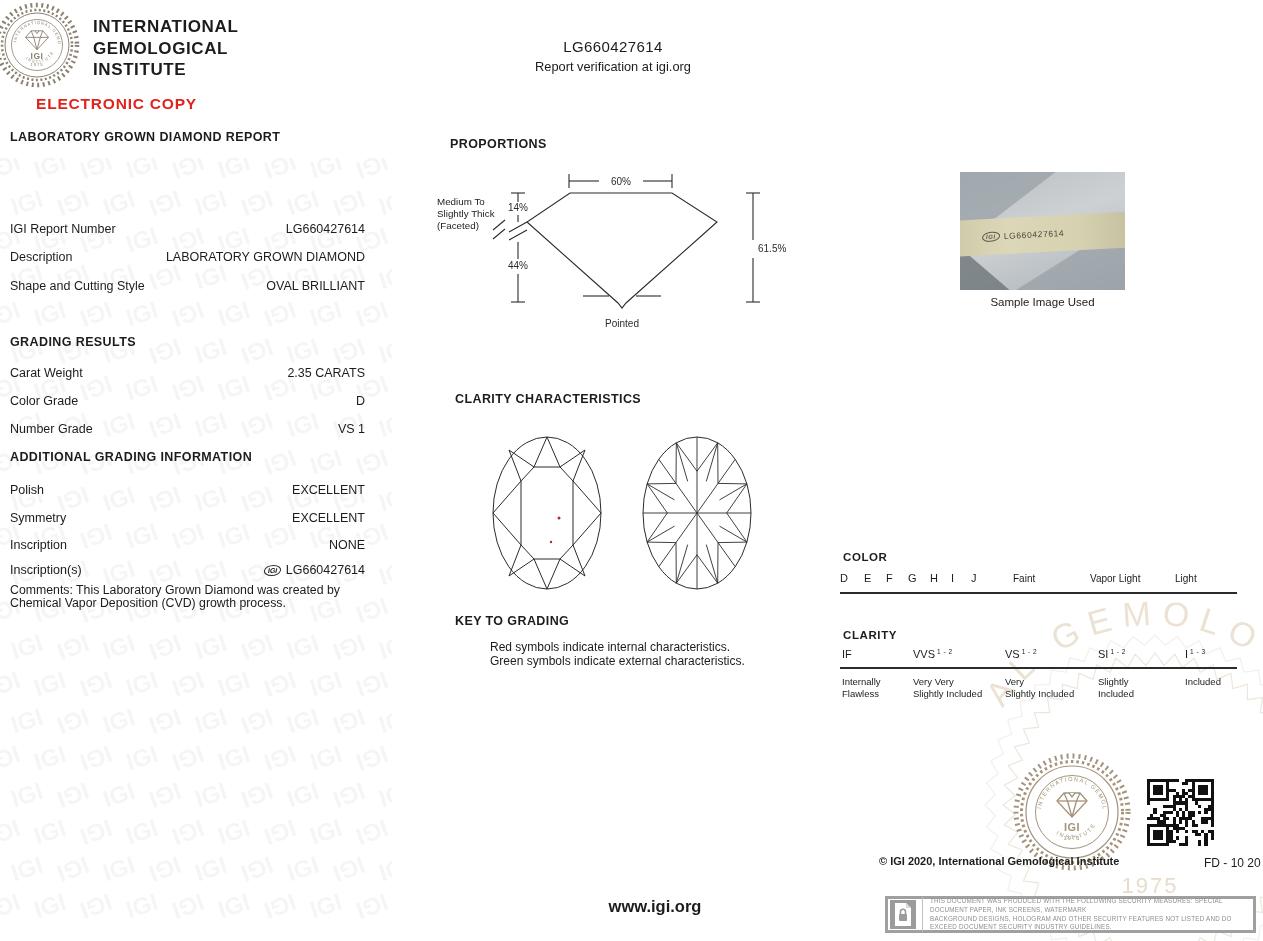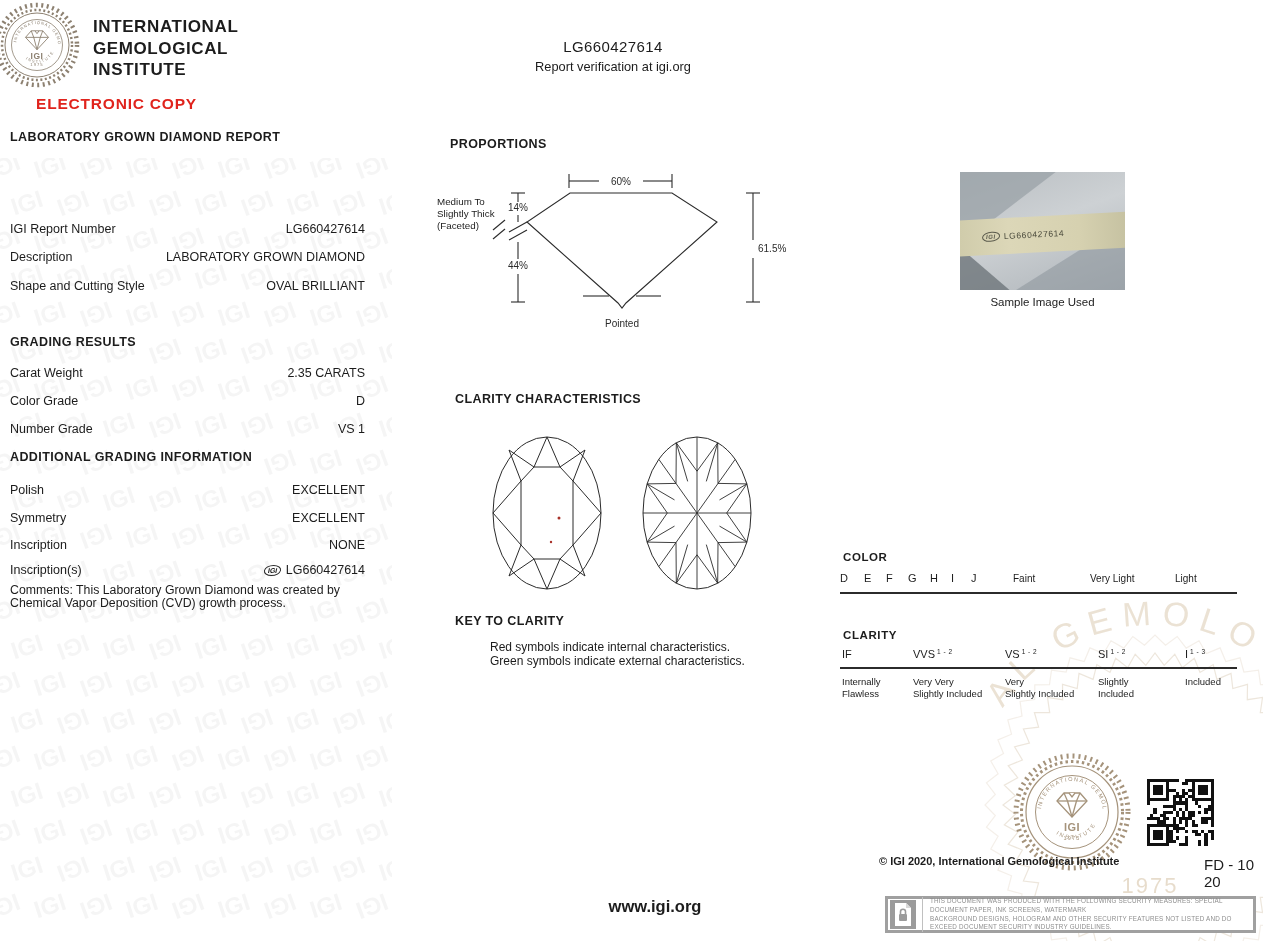--- a/index.html
+++ b/index.html
@@ -46,21 +46,21 @@
   .scale-title{font-size:11.5px;font-weight:bold;letter-spacing:.6px;}
   .scale-rule{position:absolute;height:1.5px;background:#2b2b2b;}
   #color-scale span.gr{position:absolute;font-size:11px;}
   #color-scale span.rg{position:absolute;font-size:10px;}
   .cl-col{position:absolute;top:0;}
   .cl-code{position:absolute;top:19px;font-size:11px;white-space:nowrap;}
   .cl-code .sup{font-size:6.5px;position:relative;top:-4px;margin-left:2px;letter-spacing:.5px;}
   .cl-desc{position:absolute;top:47px;font-size:9.5px;line-height:11.5px;white-space:nowrap;}
   
   #copyright{left:879px;top:855px;font-size:11px;font-weight:bold;}
-  #form-code{left:1204px;top:856px;font-size:15px;}
+  #form-code{left:1204px;top:856px;font-size:12px;}
   #website{left:572px;top:897px;width:166px;text-align:center;font-size:16.5px;font-weight:bold;}
   #security-box{left:885px;top:896px;width:371px;height:37px;border:3px solid #a0a0a0;background:#fff;
      display:flex;align-items:center;box-sizing:border-box;}
   #security-icon{width:26px;height:29px;margin-left:2px;flex:0 0 auto;}
   #security-text{margin-left:6px;border-left:1px solid #c0c0c0;padding-left:7px;
      font-size:6.3px;line-height:8.6px;color:#8e8e8e;letter-spacing:.2px;}
   #qr{left:1147px;top:779px;width:67px;height:67px;display:grid;
       grid-template-columns:repeat(21,1fr);grid-template-rows:repeat(21,1fr);background:#fff;}
   #qr div{width:100%;height:100%;}
   .noptr{pointer-events:none;}
@@ -472,38 +472,38 @@
         <line x1="-20.7" y1="-70.2" x2="-0.0" y2="-41.8"></line>
         <line x1="20.7" y1="-70.2" x2="9.3" y2="-31.6"></line>
         <line x1="20.7" y1="-70.2" x2="-0.0" y2="-41.8"></line>
         <line x1="20.7" y1="-70.2" x2="21.0" y2="-29.6"></line>
         <line x1="49.9" y1="-29.1" x2="22.5" y2="-13.1"></line>
         <line x1="49.9" y1="-29.1" x2="21.0" y2="-29.6"></line>
         <line x1="49.9" y1="-29.1" x2="29.7" y2="-0.0"></line>
       </g>
   </svg>
 
-  <div id="key-title" class="abs hd">KEY TO CLARITY</div>
+  <div id="key-title" class="abs hd">KEY TO GRADING</div>
   <div id="key-lines" class="abs">
     <div>Red symbols indicate internal characteristics.</div>
     <div>Green symbols indicate external characteristics.</div>
   </div>
 
   <div id="color-scale" class="abs" style="left:840px;top:551px;width:398px;height:45px;">
     <div class="scale-title" style="position:absolute;left:3px;top:0;">COLOR</div>
     <div id="color-letters">
         <span class="gr" style="left: 0px; top: 21px;">D</span>
         <span class="gr" style="left: 24px; top: 21px;">E</span>
         <span class="gr" style="left: 46px; top: 21px;">F</span>
         <span class="gr" style="left: 68px; top: 21px;">G</span>
         <span class="gr" style="left: 90px; top: 21px;">H</span>
         <span class="gr" style="left: 111px; top: 21px;">I</span>
         <span class="gr" style="left: 131px; top: 21px;">J</span>
         <span class="rg" style="left: 173px; top: 22px;">Faint</span>
-        <span class="rg" style="left: 250px; top: 22px;">Very Light</span>
+        <span class="rg" style="left: 250px; top: 22px;">Vapor Light</span>
         <span class="rg" style="left: 335px; top: 22px;">Light</span>
       </div>
     <div class="scale-rule" style="left:0;top:41px;width:397px;"></div>
   </div>
 
   <div id="clarity-scale" class="abs" style="left:840px;top:629px;width:398px;height:80px;">
     <div class="scale-title" style="position:absolute;left:3px;top:0;">CLARITY</div>
     <div id="clarity-cols">
         <div class="cl-col" style="left: 2px;">
           <div class="cl-code"><span>IF</span></div>

